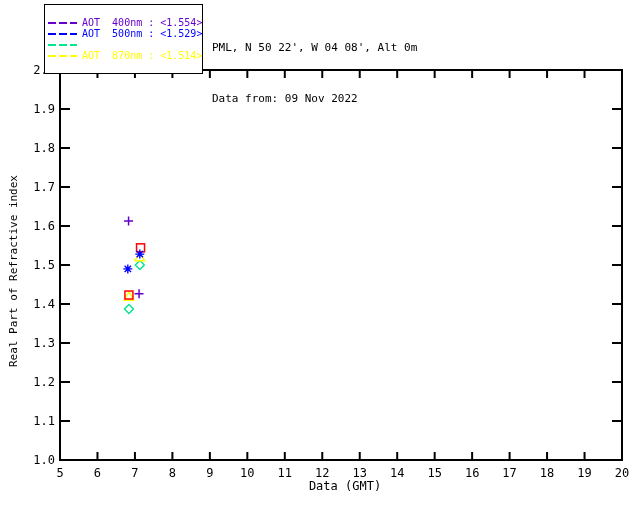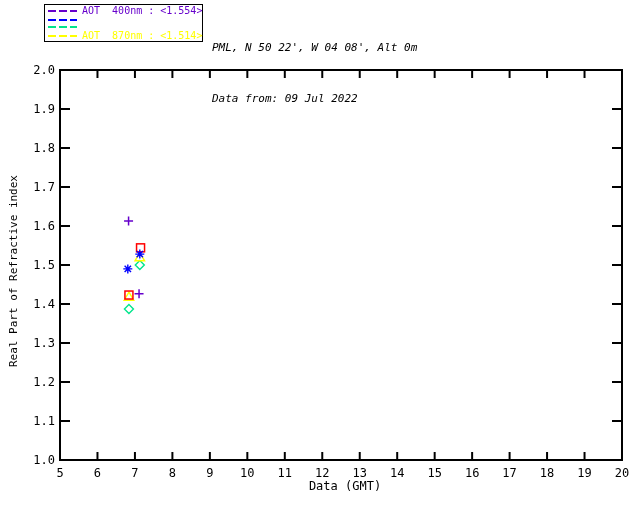--- a/index.html
+++ b/index.html
@@ -3,28 +3,28 @@
 <meta charset="utf-8">
 <style>
   html,body{margin:0;padding:0;}
   body{
     width:640px;height:512px;background:#ffffff;position:relative;overflow:hidden;
     font-family:"DejaVu Sans Mono","Liberation Mono",monospace;color:#000;
   }
   .canvas{position:absolute;left:0;top:0;width:640px;height:512px;}
   #plot-svg{position:absolute;left:0;top:0;}
   .legend-box{
-    position:absolute;left:44px;top:4px;width:159px;height:38px;
+    position:absolute;left:44px;top:4px;width:159px;height:70px;
     border:1px solid #000;box-sizing:border-box;background:#fff;
     display:flex;flex-direction:column;justify-content:center;padding-left:3px;
   }
   .legend-row{display:flex;align-items:center;height:11px;line-height:11px;}
   .legend-dash{display:inline-block;width:29px;height:2px;margin-right:5px;flex:0 0 29px;}
   .legend-label{font-size:10px;white-space:pre;letter-spacing:0;}
-  .header-block{position:absolute;left:212px;top:5px;font-size:11px;line-height:17px;white-space:pre;font-style:italic;}
+  .header-block{position:absolute;left:212px;top:5px;font-size:11px;line-height:17px;white-space:pre;}
   .xaxis-title{
     position:absolute;left:280px;top:479px;width:130px;text-align:center;
     font-size:12px;white-space:nowrap;
   }
   .yaxis-title{
     position:absolute;left:7px;top:175px;font-size:11px;white-space:nowrap;
     writing-mode:vertical-rl;transform:rotate(180deg);
   }
 </style>
 </head>
@@ -127,31 +127,32 @@
       <path d="M135.304 254.07999999999998H144.304M139.804 249.57999999999998V258.58M136.604 250.88L143.004 257.28M136.604 257.28L143.004 250.88" stroke="#0000FF" fill="none" stroke-width="1.4"></path>
     </svg>
 
   <div class="legend-box" id="legend-box">
       <div class="legend-row">
         <span class="legend-dash" style="background: repeating-linear-gradient(90deg, rgb(102, 0, 204) 0px, rgb(102, 0, 204) 8px, rgba(0, 0, 0, 0) 8px, rgba(0, 0, 0, 0) 11px);"></span>
         <span class="legend-label" style="color: rgb(102, 0, 204);">AOT  400nm : &lt;1.554&gt;</span>
       </div>
       <div class="legend-row">
         <span class="legend-dash" style="background: repeating-linear-gradient(90deg, rgb(0, 0, 255) 0px, rgb(0, 0, 255) 8px, rgba(0, 0, 0, 0) 8px, rgba(0, 0, 0, 0) 11px);"></span>
+        <span class="legend-label" style="color: rgb(0, 0, 255);">AOT  500nm : &lt;1.529&gt;</span>
       </div>
       <div class="legend-row">
         <span class="legend-dash" style="background: repeating-linear-gradient(90deg, rgb(0, 230, 140) 0px, rgb(0, 230, 140) 8px, rgba(0, 0, 0, 0) 8px, rgba(0, 0, 0, 0) 11px);"></span>
       </div>
       <div class="legend-row">
         <span class="legend-dash" style="background: repeating-linear-gradient(90deg, rgb(255, 255, 0) 0px, rgb(255, 255, 0) 8px, rgba(0, 0, 0, 0) 8px, rgba(0, 0, 0, 0) 11px);"></span>
         <span class="legend-label" style="color: rgb(255, 255, 0);">AOT  870nm : &lt;1.514&gt;</span>
       </div>
     </div>
 
   <div class="header-block">
     <div>PML, N 50 22', W 04 08', Alt 0m</div>
-    <div>Data from: 09 Jul 2022</div>
+    <div>Data from: 09 Nov 2022</div>
   </div>
 
   <div class="xaxis-title">Data (GMT)</div>
   <div class="yaxis-title">Real Part of Refractive index</div>
 
 </div>
 
 </body></html>

